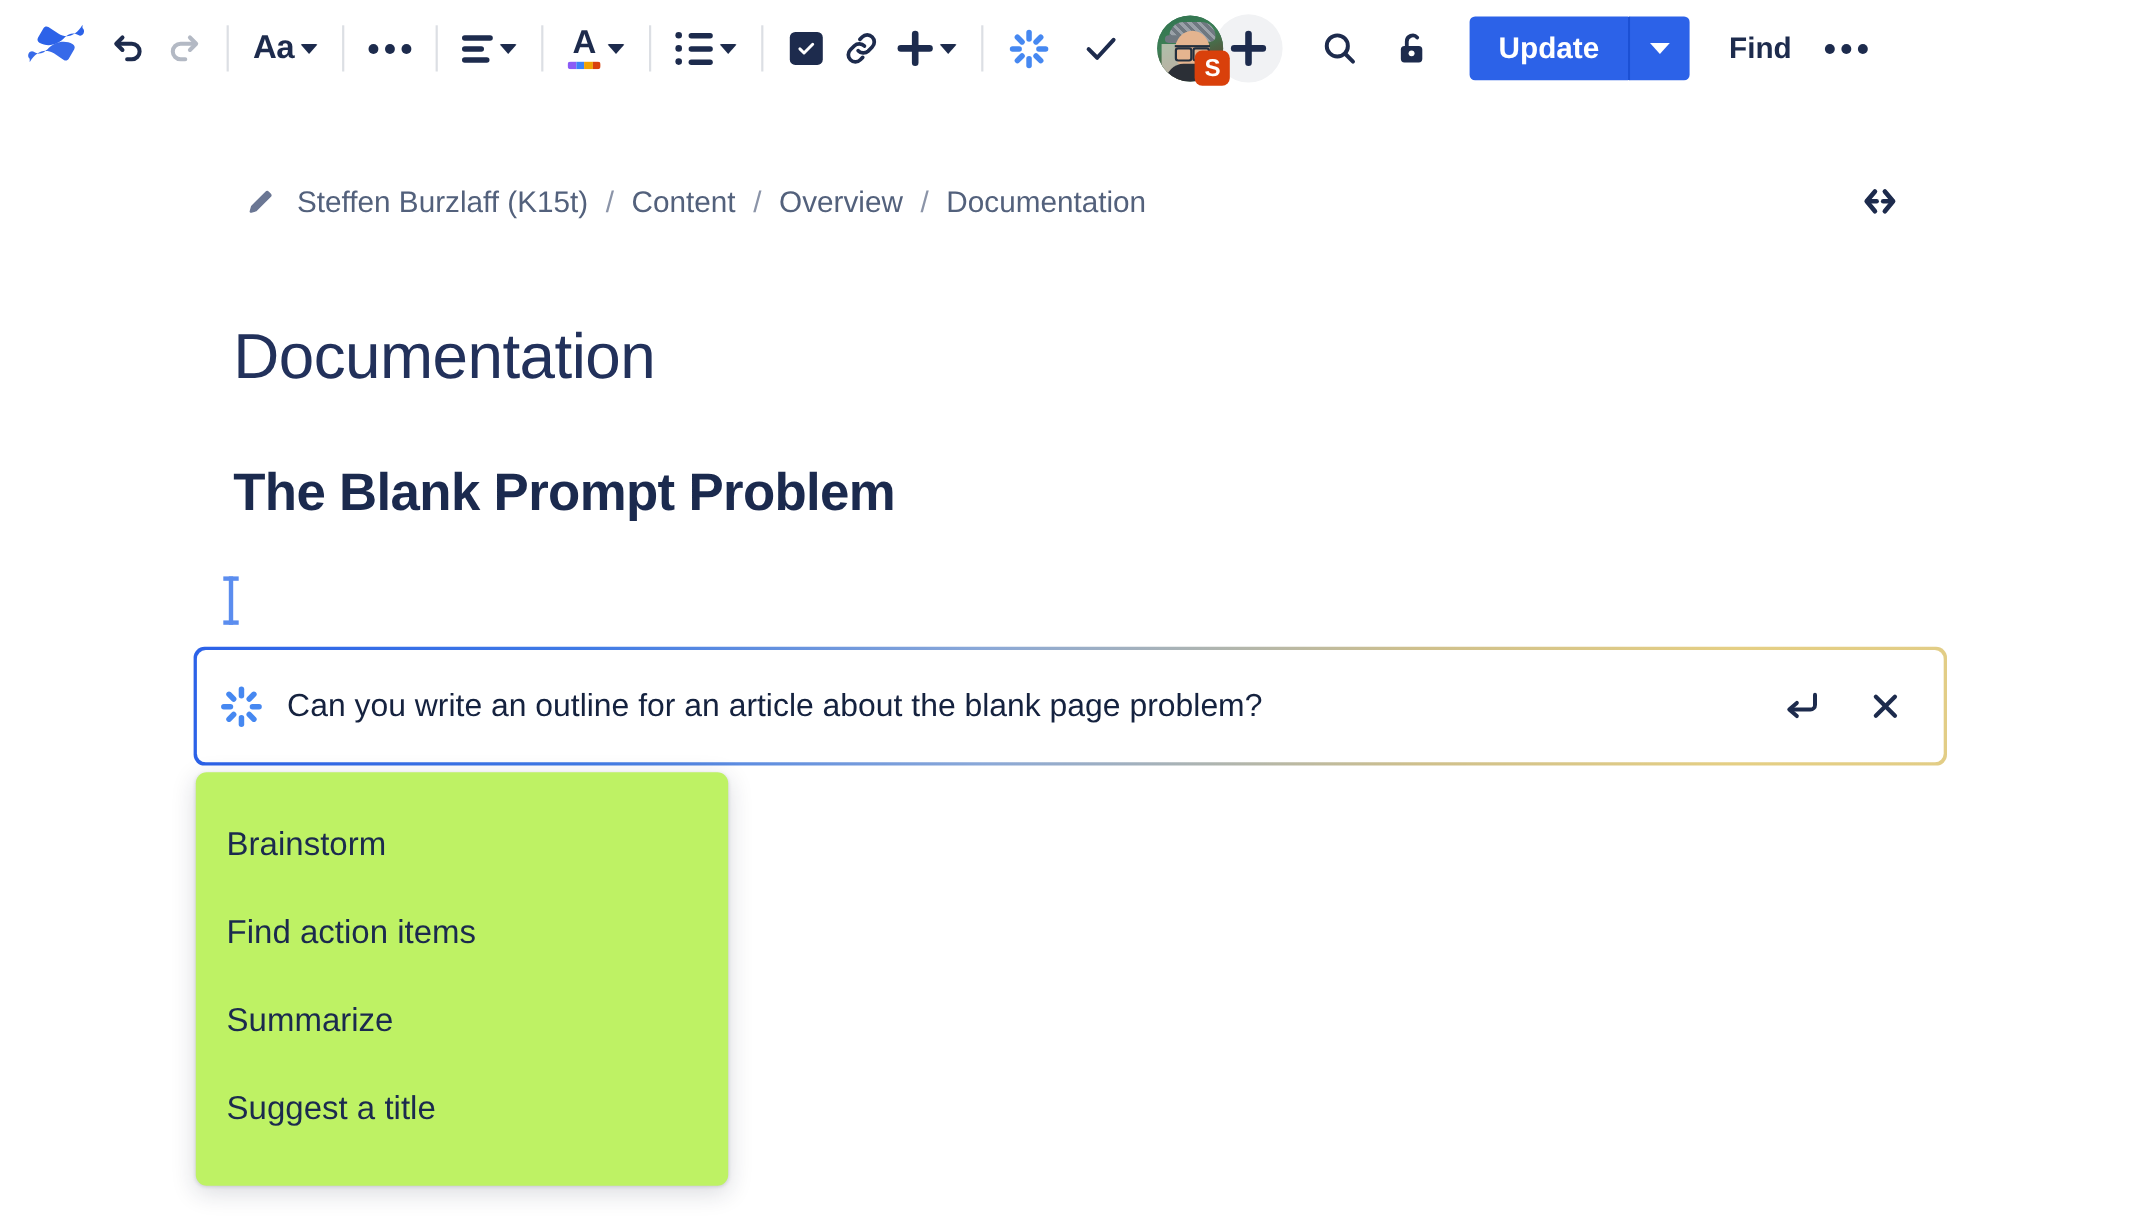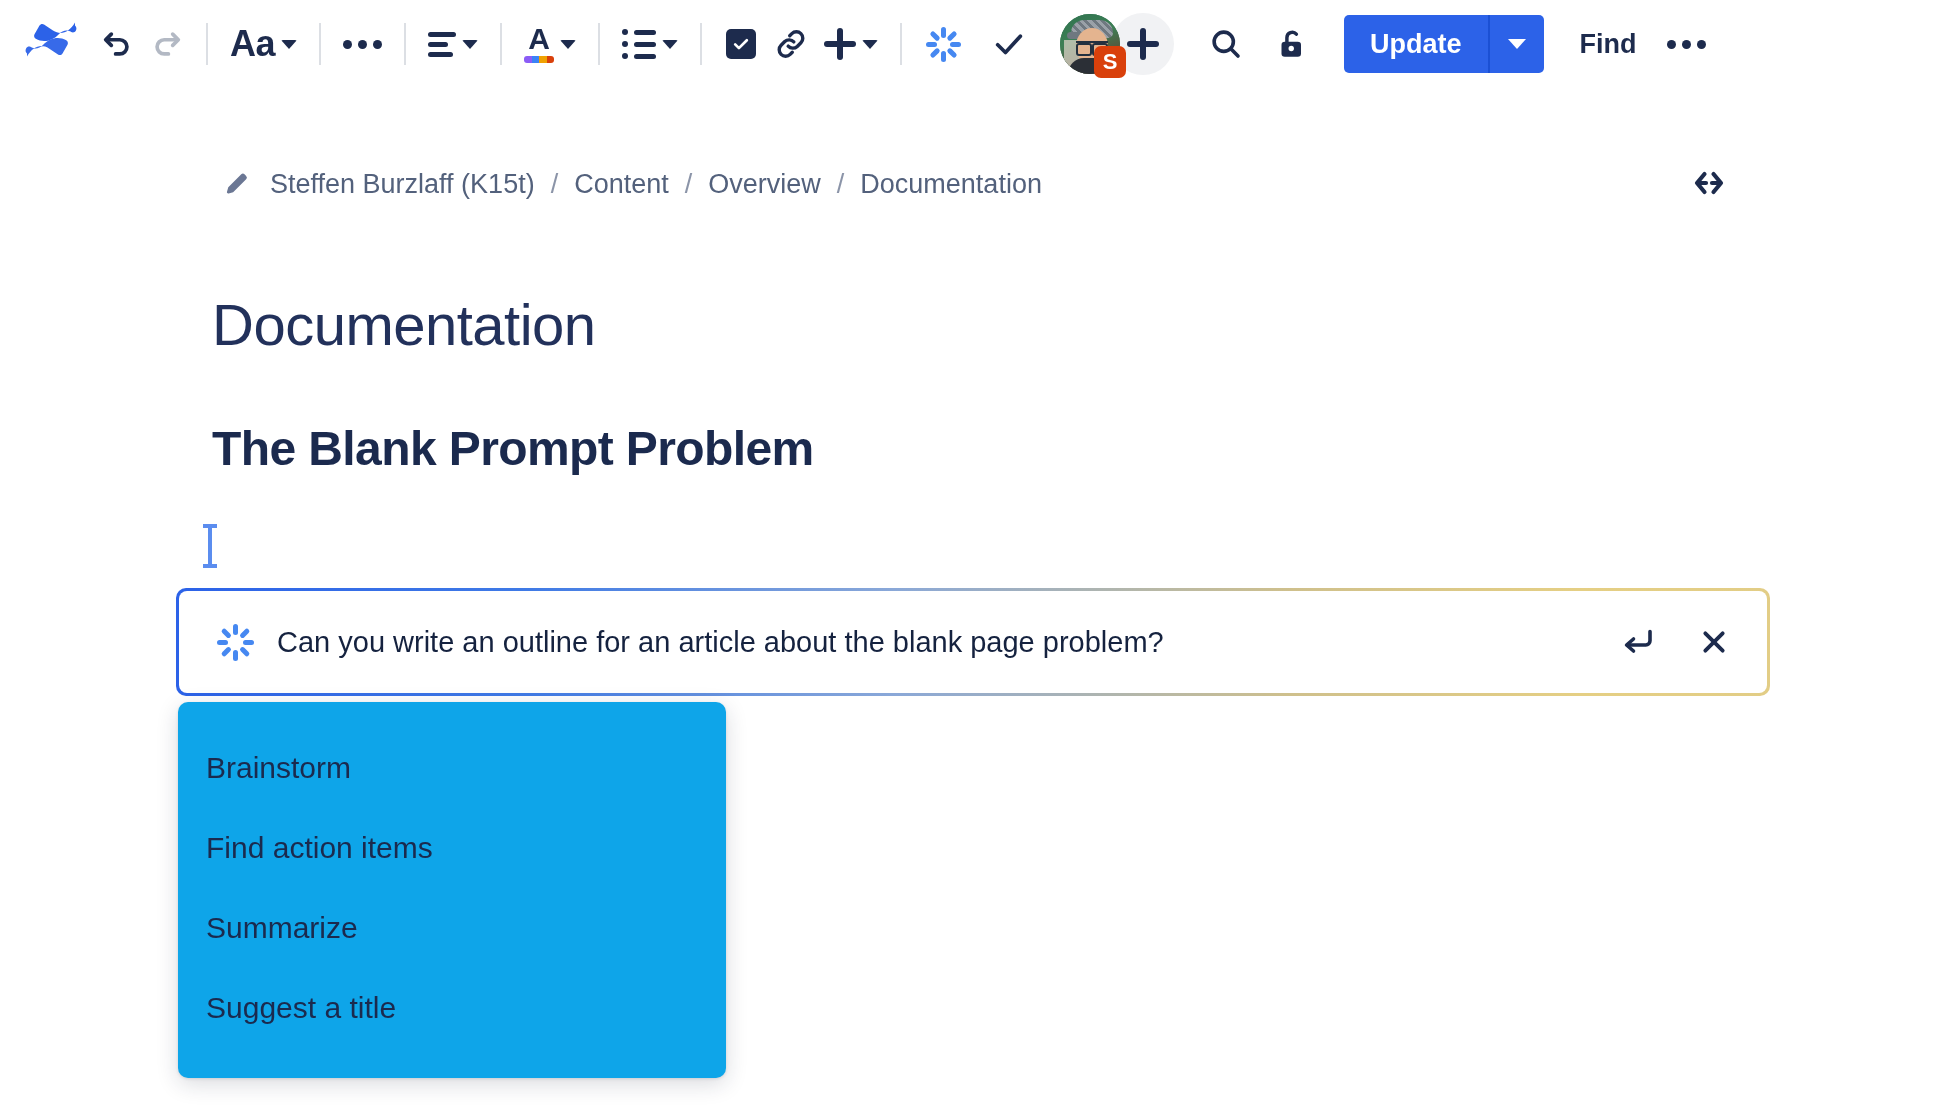--- a/index.html
+++ b/index.html
@@ -54,21 +54,21 @@
 
   .chev {
     width: 0; height: 0;
     border-left: 8px solid transparent;
     border-right: 8px solid transparent;
     border-top: 9px solid #1d2b4d;
     border-radius: 2px;
   }
 
   .aa-label {
-    font-size: 36px;
+    font-size: 30px;
     font-weight: 700;
     color: #1d2b4d;
     letter-spacing: -0.5px;
     line-height: 1;
   }
 
   .dots-icon {
     display: flex; gap: 6px; align-items: center;
   }
   .dots-icon i {
@@ -315,21 +315,21 @@
     border-radius: 10px;
     padding: 3px;
     background: linear-gradient(90deg,#2c62e8 0%, #3f7ae6 22%, #8aa8d8 45%, #cfc08c 70%, #e5cf84 88%, #e2cd86 100%);
   }
   .prompt-inner {
     width: 100%; height: 100%;
     background: #ffffff;
     border-radius: 8px;
     display: flex;
     align-items: center;
-    padding: 0 26px 0 36px;
+    padding: 0 26px 0 20px;
     gap: 22px;
   }
   .prompt-text {
     flex: 1 1 auto;
     font-size: 29px;
     color: #15223f;
     white-space: nowrap;
     overflow: hidden;
   }
   .icon-btn {
@@ -338,22 +338,22 @@
     background: transparent; border: none; cursor: pointer;
     border-radius: 6px;
     flex: 0 0 auto;
   }
 
   
   .menu {
     position: absolute;
     left: 178px;
     top: 702px;
-    width: 548px;
-    background: #0ea5e9;
+    width: 484px;
+    background: #bef264;
     border-radius: 10px;
     box-shadow: 0 6px 22px rgba(23,32,56,0.16), 0 1px 3px rgba(23,32,56,0.12);
     padding: 26px 0 30px 0;
   }
   .menu-item {
     height: 80px;
     display: flex;
     align-items: center;
     padding: 0 28px;
     font-size: 30px;

